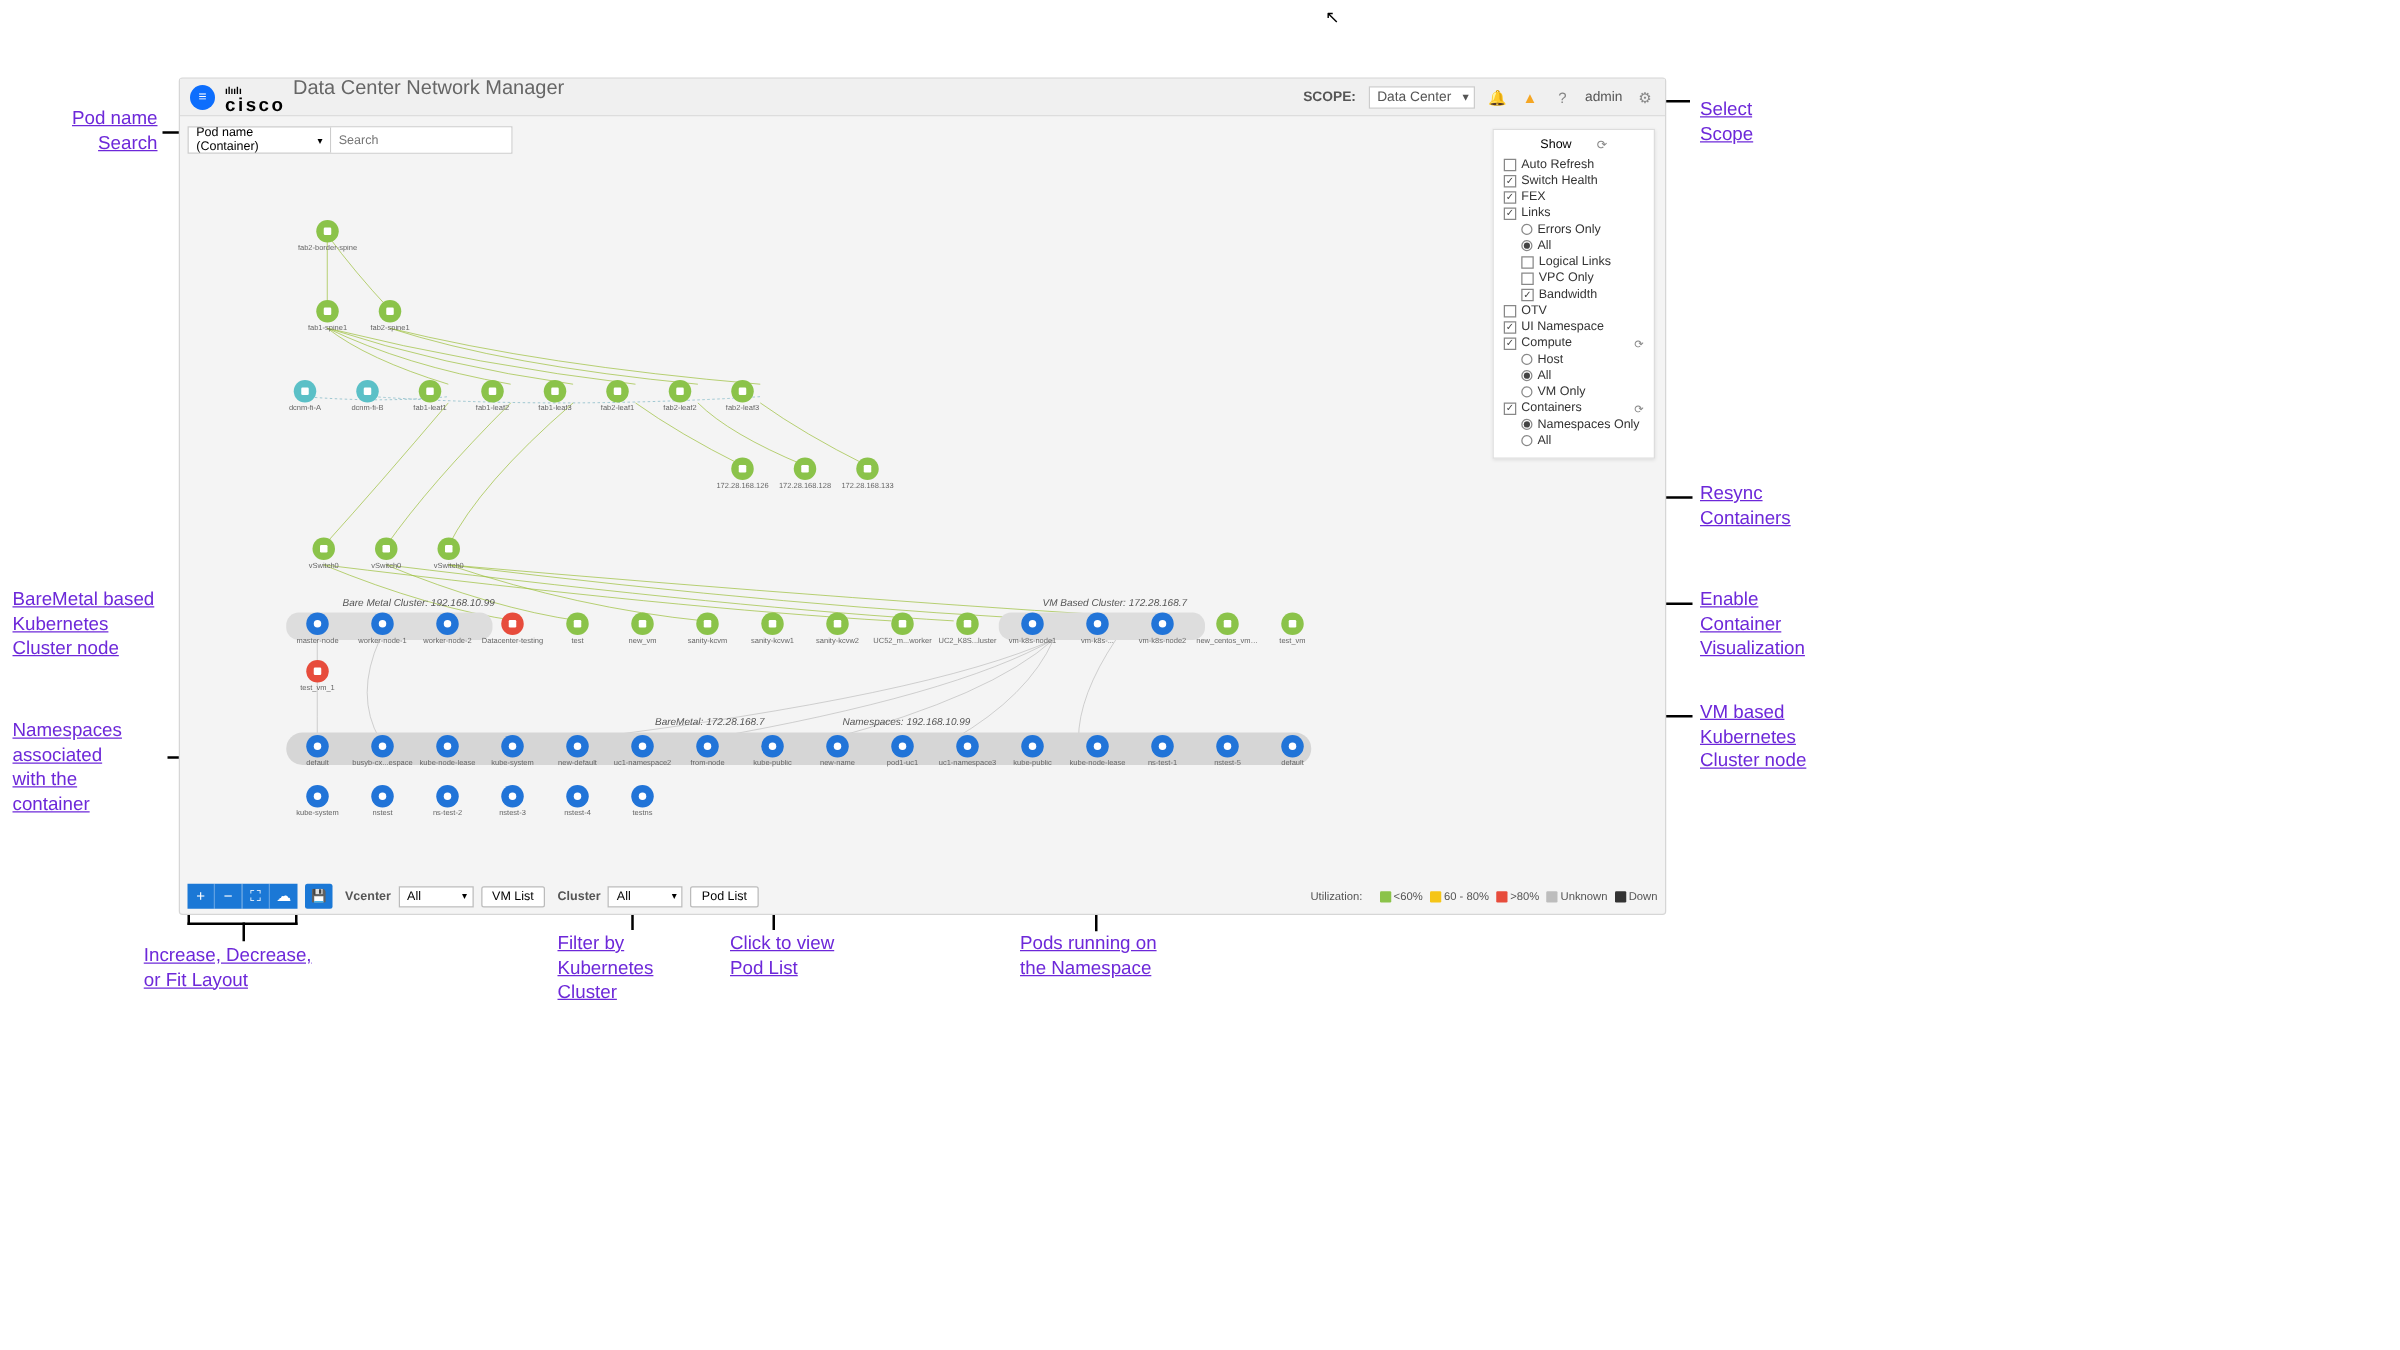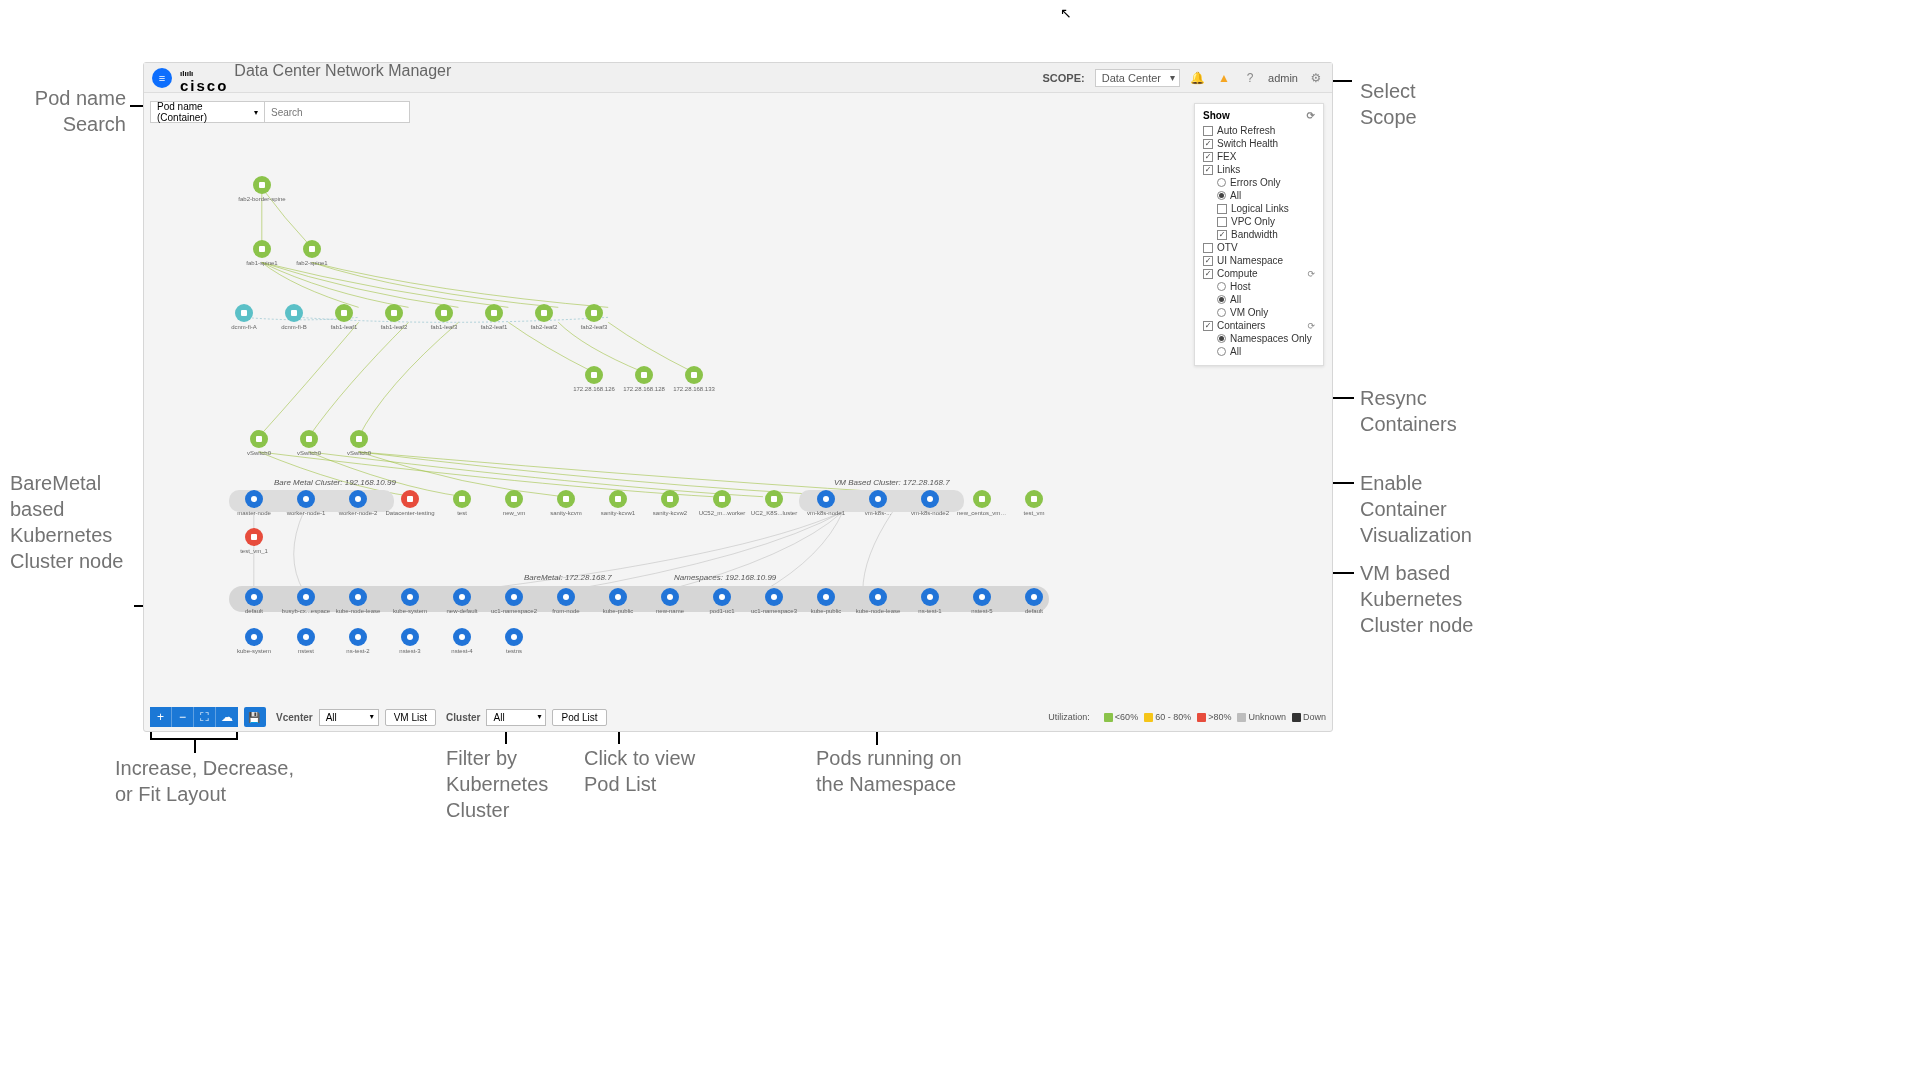--- a/index.html
+++ b/index.html
@@ -1,21 +1,21 @@
 <!DOCTYPE html>
 <html><head>
 <meta charset="utf-8">
 <style>
   * { box-sizing: border-box; margin: 0; padding: 0; font-family: Arial, Helvetica, sans-serif; }
   body { background: #fff; width: 1920px; height: 1080px; position: relative; overflow: hidden; }
   
   .cursor { position: absolute; top: 5px; left: 1060px; font-size: 14px; z-index: 1000; }
   
   
-  .annotation { position: absolute; font-size: 20px; color: #737373; line-height: 1.3; }
+  .annotation { position: absolute; font-size: 15px; color: #6d28d9; line-height: 1.3; text-decoration: underline; }
   .ahead { width: 0; height: 0; border-left: 8px solid #000; border-top: 5px solid transparent; border-bottom: 5px solid transparent; display: inline-block; }
   
   .app-frame { position: absolute; top: 62px; left: 143px; width: 1190px; height: 670px; border: 1px solid #d6d6d6; background: #f4f4f4; border-radius: 3px; }
   
   .topbar { height: 30px; background: #f0f0f0; border-bottom: 1px solid #ddd; display: flex; align-items: center; padding: 0 8px; gap: 8px; font-size: 11px; }
   .burger { width: 20px; height: 20px; background: #0d6efd; border-radius: 50%; color: #fff; display: flex; align-items: center; justify-content: center; font-weight: bold; }
   .logo-txt { display: flex; align-items: baseline; gap: 6px; }
   .logo-txt .cisco { font-size: 15px; letter-spacing: 2px; font-weight: bold; }
   .logo-txt .cisco::before { content:"ılıılı"; display:block; font-size:8px; letter-spacing:0; line-height:6px;}
   .logo-txt .app { font-size: 16px; color: #666; font-weight: 300; }
@@ -26,21 +26,21 @@
   .warn-tri { color: #f5a623; }
   
   .searchbar { position: absolute; top: 38px; left: 6px; display: flex; border: 1px solid #ccc; background: #fff; font-size: 10px; height: 22px; width: 260px; }
   .searchbar .sel { border-right: 1px solid #ccc; padding: 3px 6px; display:flex; align-items:center; gap:3px;}
   .searchbar .sel::after{content:"▾";font-size:8px;}
   .searchbar input { border: none; padding: 0 6px; font-size: 10px; flex:1; outline:none;}
   
   .canvas { position: absolute; top: 65px; left: 0; right: 0; bottom: 30px; }
   
   .show-panel { position: absolute; top: 40px; right: 8px; width: 130px; background: #fff; border: 1px solid #ddd; box-shadow: 0 1px 3px rgba(0,0,0,.1); font-size: 10px; padding: 6px 8px; z-index: 50; }
-  .show-panel .hdr { font-weight: bold; display: flex; justify-content: space-between; margin-bottom: 4px; gap: 20px; }
+  .show-panel .hdr { font-weight: normal; display: flex; justify-content: center; margin-bottom: 4px; gap: 20px; }
   .show-panel .refresh-ico { color: #888; }
   .opt { display: flex; align-items: center; gap: 4px; margin: 2px 0; color: #333; }
   .opt.sub { margin-left: 14px; }
   .cb { width: 10px; height: 10px; border: 1px solid #888; display: inline-flex; align-items:center; justify-content:center; font-size:8px; color:#444;}
   .rb { width: 9px; height: 9px; border: 1px solid #888; border-radius: 50%; display: inline-flex; align-items:center; justify-content:center;}
   .rb.on::after { content:""; width:5px; height:5px; background:#444; border-radius:50%;}
   .opt .sync { margin-left:auto; color:#888; font-size:9px;}
   
   
   .tnode { position: absolute; text-align: center; width: 50px; }
@@ -126,20 +126,24 @@
 <div class="annotation" style="top:560px; left:1360px;">
   <span style="white-space:pre-line;">VM based
 Kubernetes
 Cluster node</span>
   <div style="position:absolute; left:-350px; top:12px; width:344px; border-top:2px solid #000;"></div>
   <div style="position:absolute; left:-350px; top:-55px; height:67px; border-left:2px solid #000;"></div>
   <div class="ahead" style="position:absolute; left:-356px; top:-60px; transform:rotate(-90deg);"></div>
 </div>
 
 <div class="annotation" style="top:575px; left:10px; width:120px;">
+  <span style="white-space:pre-line;">Namespaces
+associated
+with the
+container</span>
   <div style="position:absolute; right:-120px; top:30px; width:116px; border-top:2px solid #000;"></div>
   <div class="ahead" style="position:absolute; right:-126px; top:26px;"></div>
 </div>
 
 <div class="annotation" style="top:755px; left:115px;">
   <span style="white-space:pre-line;">Increase, Decrease,
 or Fit Layout</span>
 </div>
 <div class="bracket" style="top:730px; left:150px; width:88px;">
   <div class="stem"></div>

